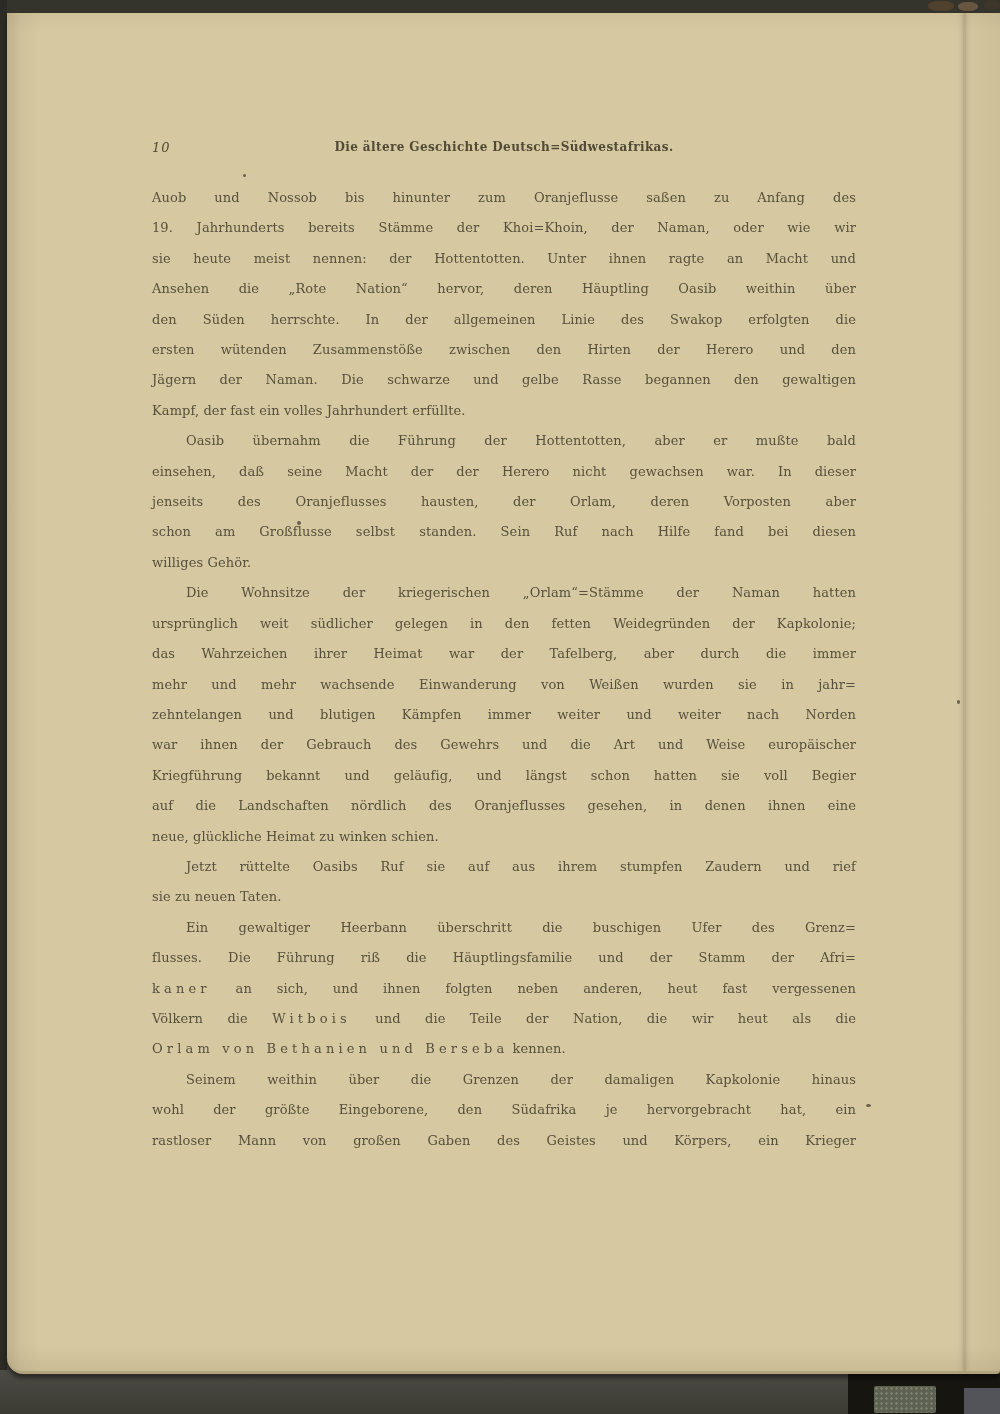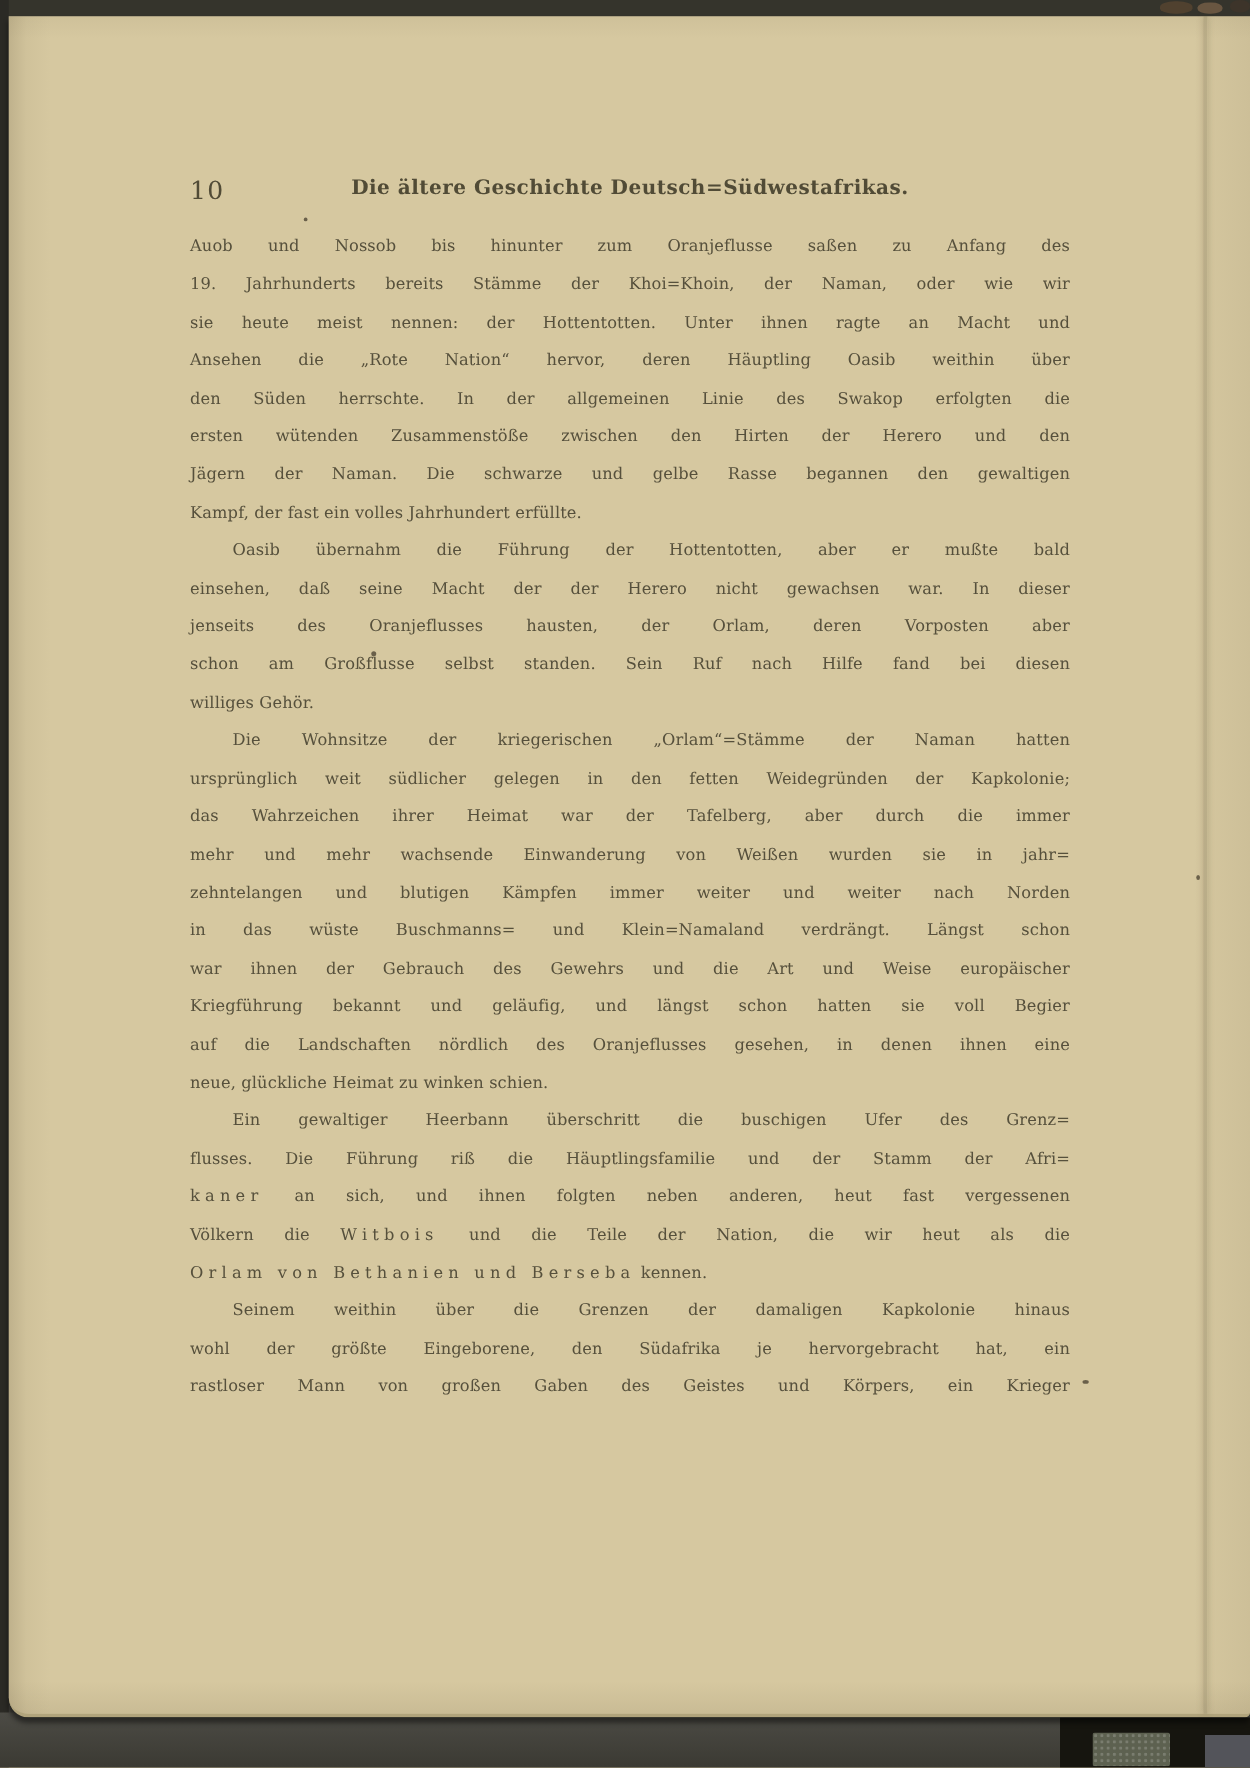--- a/index.html
+++ b/index.html
@@ -40,22 +40,22 @@
   .crease{position:absolute;left:956px;top:0;bottom:0;width:3px;
     background:rgba(96,85,58,.22);box-shadow:0 0 5px rgba(96,85,58,.35);}
   .speck{position:absolute;border-radius:50%;background:#6a604a;}
   .speck1{left:290px;top:508px;width:4px;height:4px;}
   .speck2{left:859px;top:1091px;width:5px;height:3px;}
   .speck3{left:236px;top:161px;width:3px;height:3px;}
   .speck4{left:950px;top:687px;width:3px;height:4px;}
 
   
   .header-row{position:absolute;left:145px;top:127px;width:704px;height:26px;color:#514b36;}
-  .page-number{position:absolute;left:0;top:0;font-size:20px;letter-spacing:1px;}
-  .running-head{text-align:center;font-size:16px;font-weight:bold;letter-spacing:.4px;}
+  .page-number{position:absolute;left:0;top:0;font-size:13px;letter-spacing:1px;font-style:italic;}
+  .running-head{text-align:center;font-size:12px;font-weight:bold;letter-spacing:.4px;}
 
   .body-text{
     position:absolute;left:145px;top:170px;width:704px;
     font-size:13px;line-height:30.4px;color:#56503c;
     letter-spacing:.1px;
   }
   .para{margin:0;}
   .line{width:704px;}
   .line.just{text-align:justify;text-align-last:justify;}
   .line.end{text-align:left;text-align-last:left;}
@@ -105,25 +105,28 @@
         <div class="line just"><span>jenseits des Oranjeflusses hausten, der Orlam, deren Vorposten aber</span></div>
         <div class="line just"><span>schon am Großflusse selbst standen. Sein Ruf nach Hilfe fand bei diesen</span></div>
         <div class="line end"><span>williges Gehör.</span></div>
       </div>
       <div class="para">
         <div class="line just indent"><span>Die Wohnsitze der kriegerischen „Orlam“=Stämme der Naman hatten</span></div>
         <div class="line just"><span>ursprünglich weit südlicher gelegen in den fetten Weidegründen der Kapkolonie;</span></div>
         <div class="line just"><span>das Wahrzeichen ihrer Heimat war der Tafelberg, aber durch die immer</span></div>
         <div class="line just"><span>mehr und mehr wachsende Einwanderung von Weißen wurden sie in jahr=</span></div>
         <div class="line just"><span>zehntelangen und blutigen Kämpfen immer weiter und weiter nach Norden</span></div>
-        <div class="line just"><span>in das wüste Buschmanns= und Klein=Namaland verdrängt. Längst schon</span></div>
         <div class="line just"><span>war ihnen der Gebrauch des Gewehrs und die Art und Weise europäischer</span></div>
         <div class="line just"><span>Kriegführung bekannt und geläufig, und längst schon hatten sie voll Begier</span></div>
         <div class="line just"><span>auf die Landschaften nördlich des Oranjeflusses gesehen, in denen ihnen eine</span></div>
         <div class="line end"><span>neue, glückliche Heimat zu winken schien.</span></div>
+      </div>
+      <div class="para">
+        <div class="line just indent"><span>Jetzt rüttelte Oasibs Ruf sie auf aus ihrem stumpfen Zaudern und rief</span></div>
+        <div class="line end"><span>sie zu neuen Taten.</span></div>
       </div>
       <div class="para">
         <div class="line just indent"><span>Ein gewaltiger Heerbann überschritt die buschigen Ufer des Grenz=</span></div>
         <div class="line just"><span>flusses. Die Führung riß die Häuptlingsfamilie und der Stamm der Afri=</span></div>
         <div class="line just"><span class="sp">kaner</span><span> an sich, und ihnen folgten neben anderen, heut fast vergessenen</span></div>
         <div class="line just"><span>Völkern die </span><span class="sp">Witbois</span><span> und die Teile der Nation, die wir heut als die</span></div>
         <div class="line end"><span class="sp">Orlam von Bethanien und Berseba</span><span> kennen.</span></div>
       </div>
       <div class="para">
         <div class="line just indent"><span>Seinem weithin über die Grenzen der damaligen Kapkolonie hinaus</span></div>

